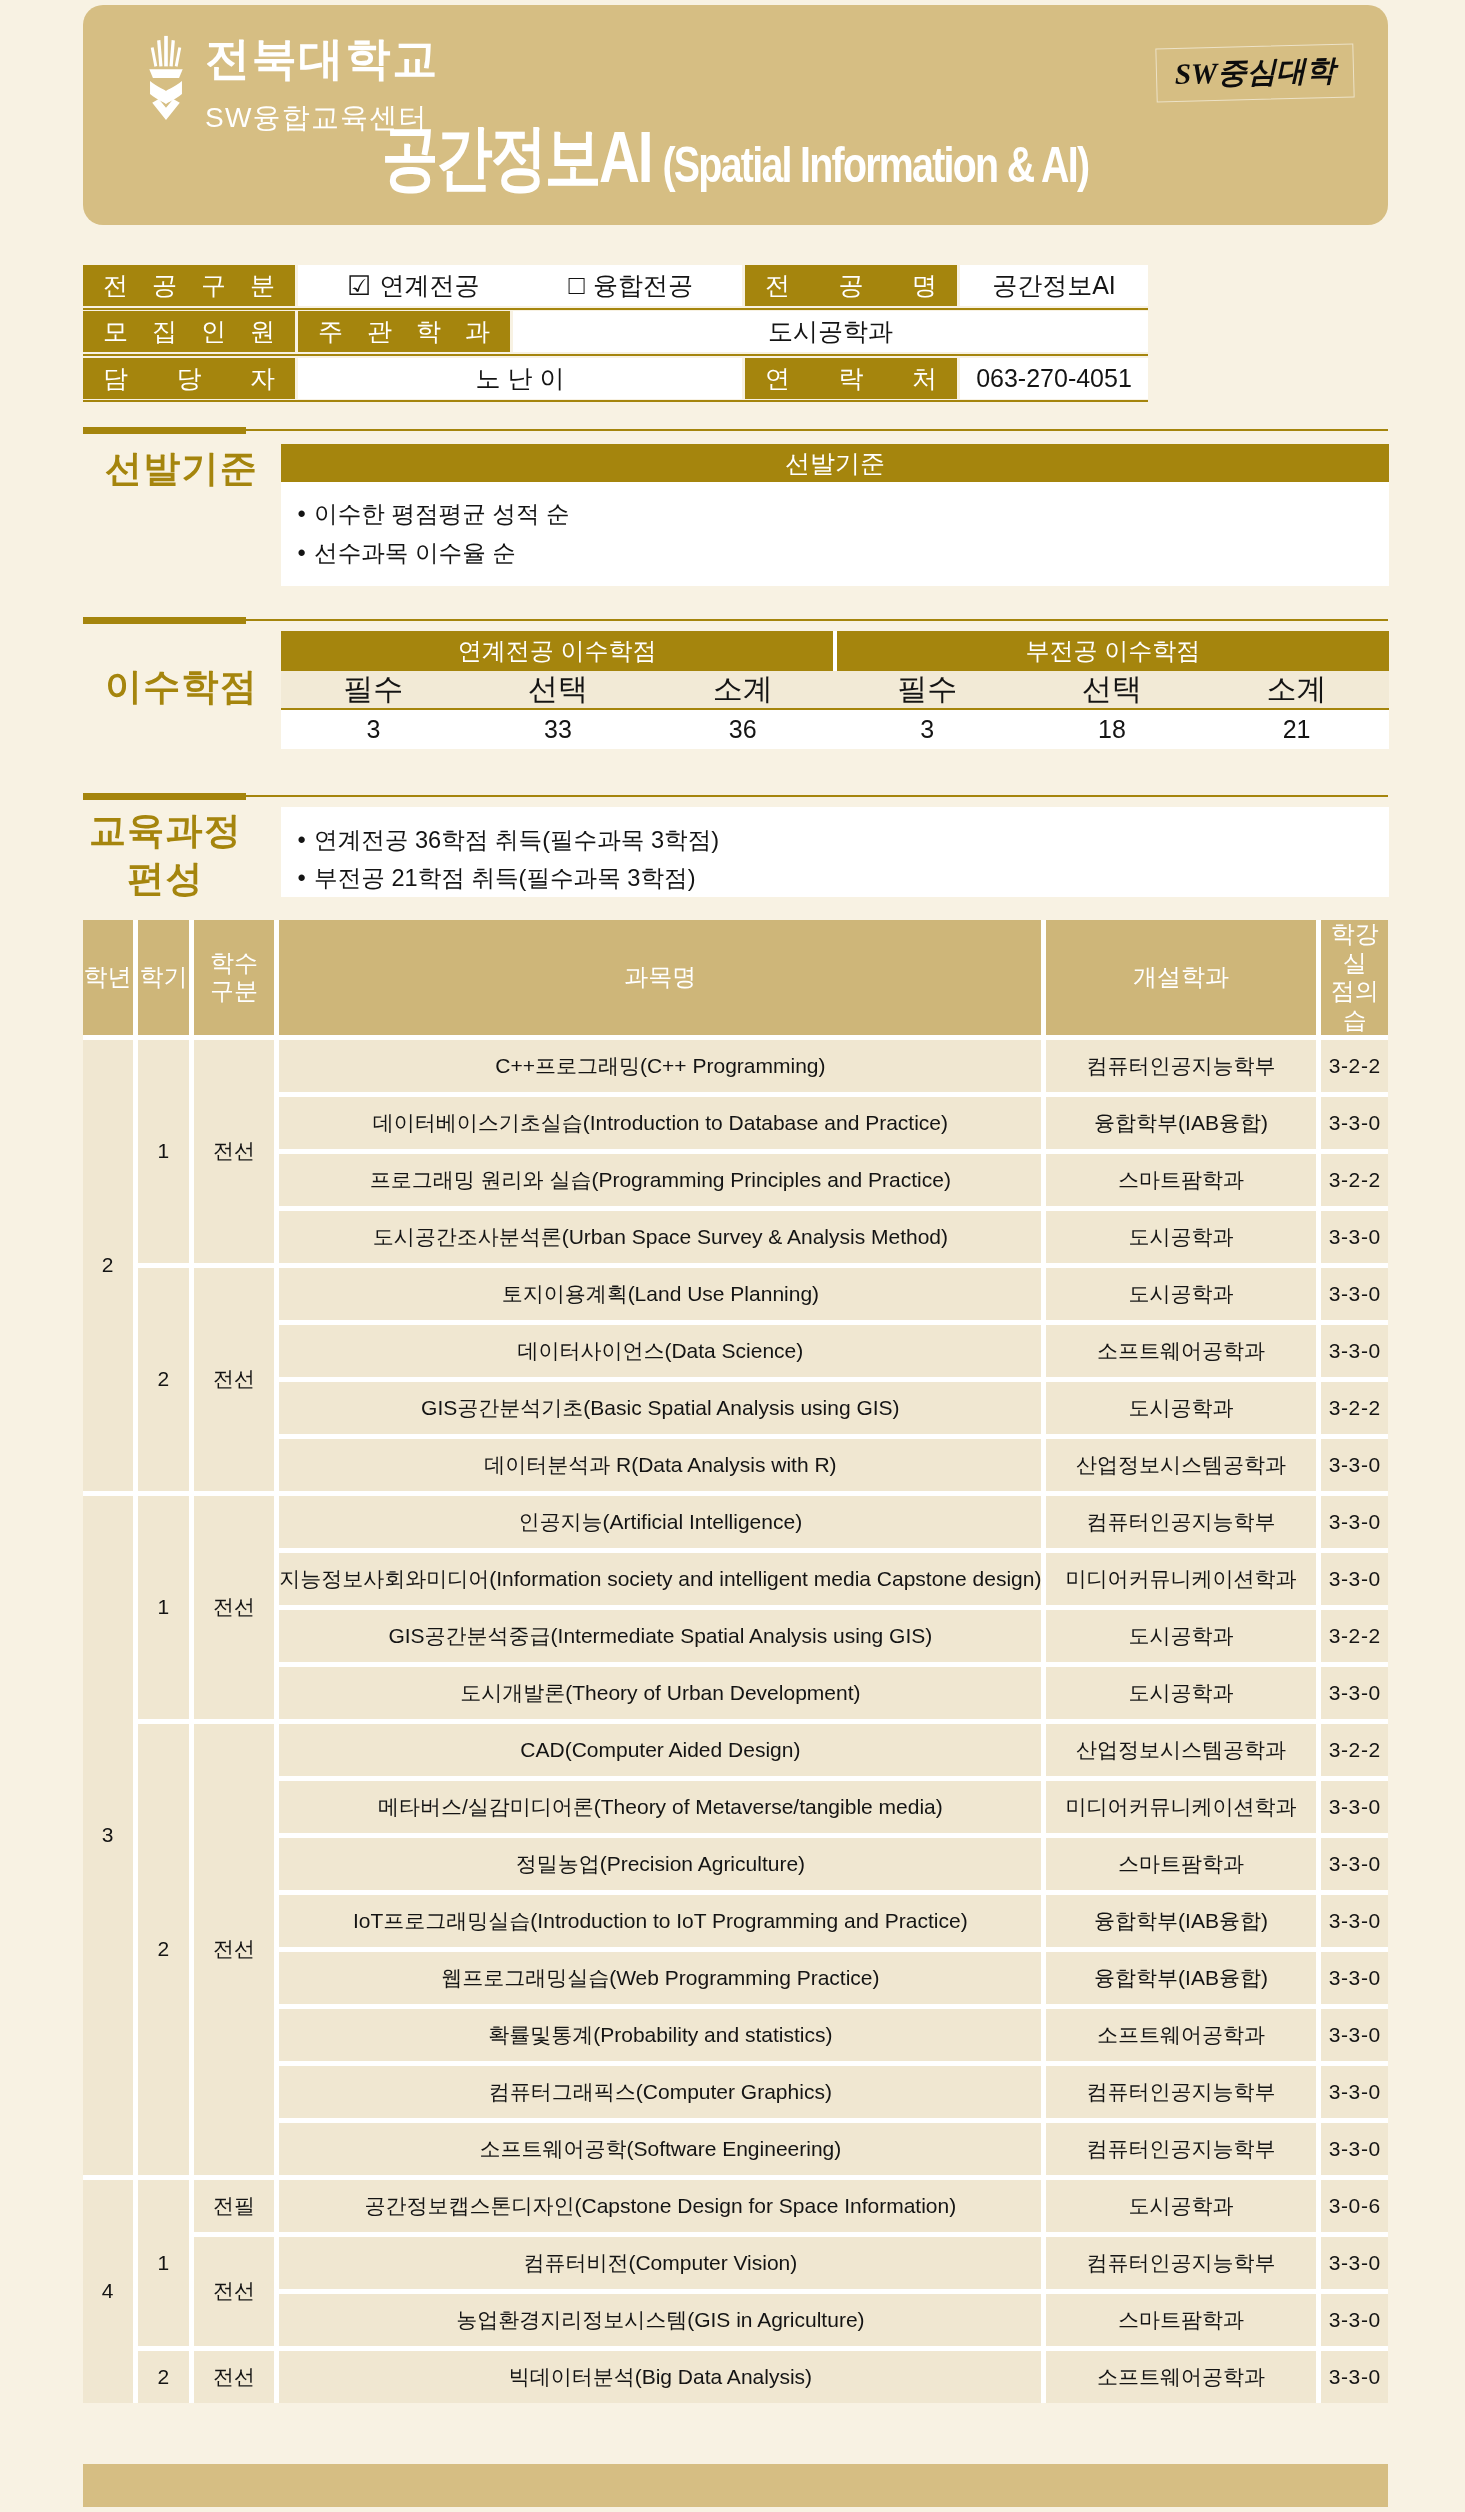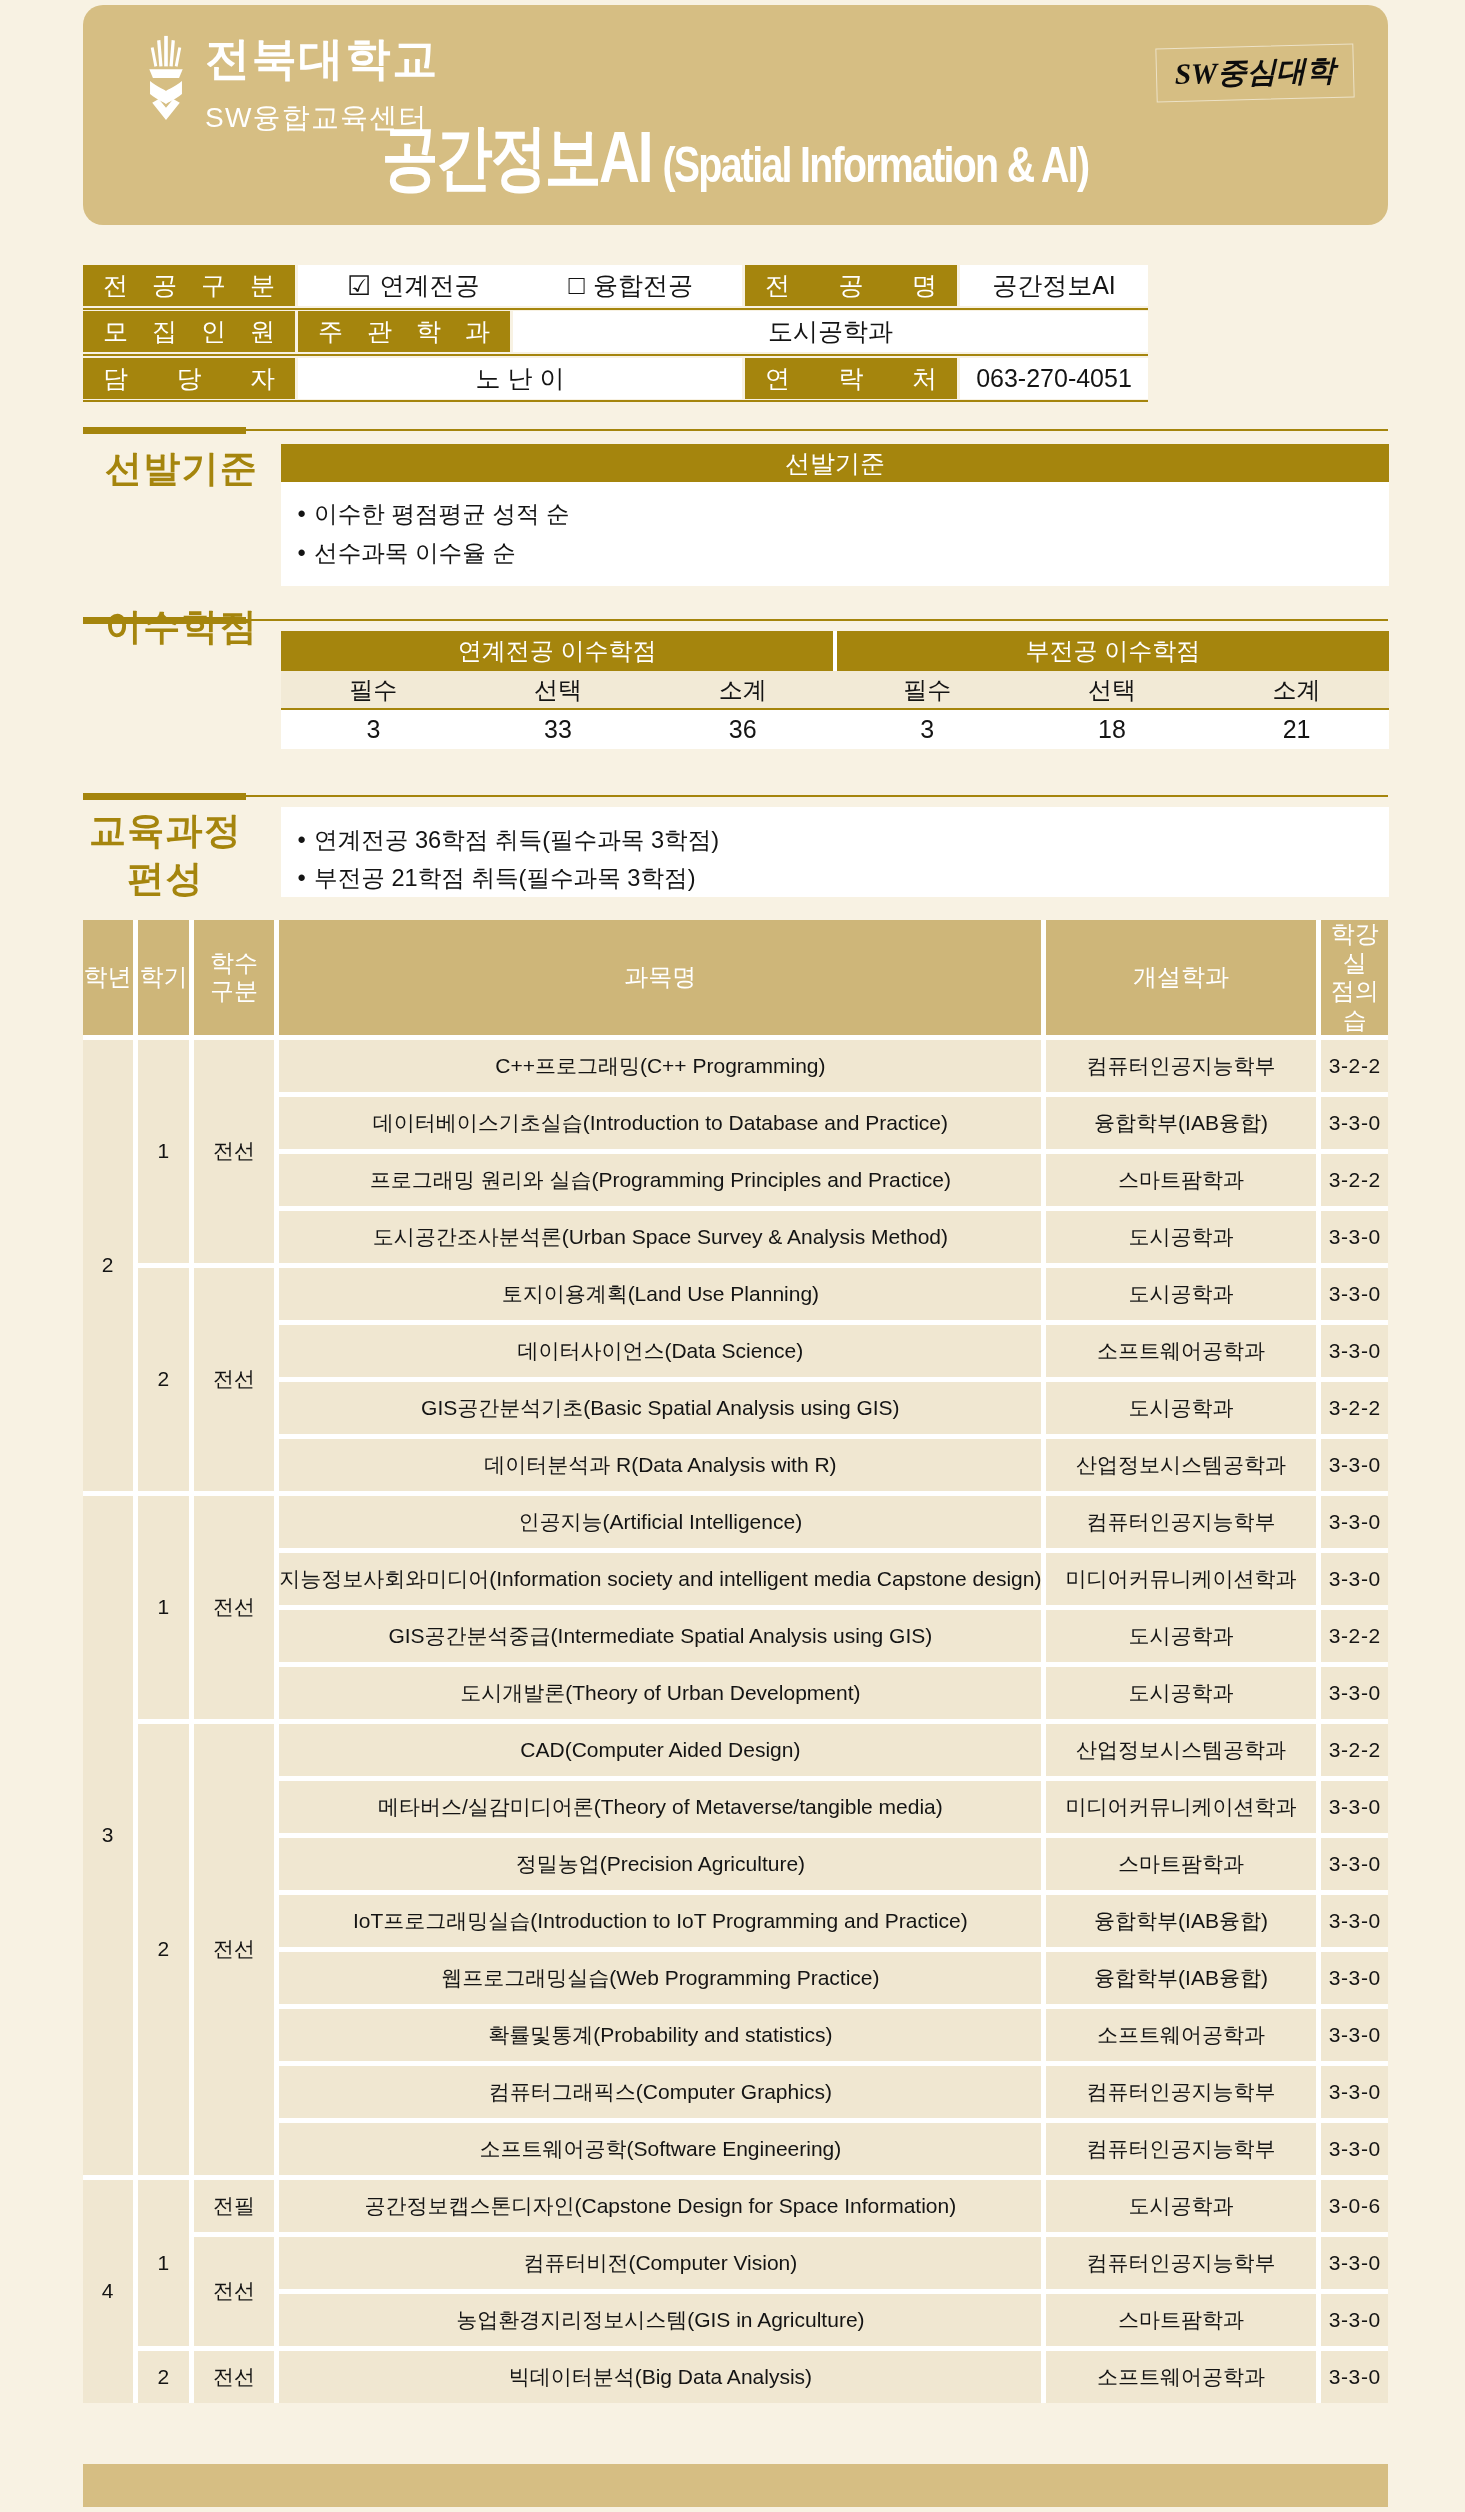--- a/index.html
+++ b/index.html
@@ -50,21 +50,21 @@
   .sel-header{height:38px;background:#A5850D;color:#fff;font-size:25px;display:flex;align-items:center;justify-content:center;}
   .sel-body{background:#fff;min-height:86px;box-sizing:border-box;padding:13px 16.5px;}
   .bullet-line{font-size:23.6px;line-height:39px;display:flex;column-gap:8.3px;}
   .bullet{font-size:23.6px;}
 
   
   .credit-table{left:281px;top:631px;width:1108px;}
   .credit-head{display:flex;column-gap:3.5px;background:#fff;height:40px;}
   .credit-head .cell{flex:1;background:#A5850D;color:#fff;font-size:24px;display:flex;align-items:center;justify-content:center;}
   .credit-sub{display:flex;height:37px;background:#F2EAD6;border-bottom:2.4px solid #A5850D;}
-  .credit-sub .cell{width:16.666%;display:flex;align-items:center;justify-content:center;font-size:24px;font-family:Liberation Serif, serif;}
+  .credit-sub .cell{width:16.666%;display:flex;align-items:center;justify-content:center;font-size:30px;font-family:Liberation Serif, serif;}
   .credit-vals{display:flex;height:39px;background:#fff;}
   .credit-vals .cell{width:16.666%;display:flex;align-items:center;justify-content:center;font-size:25px;}
 
   
   .cur-notes{left:281px;top:807px;width:1108px;height:90px;background:#fff;box-sizing:border-box;padding:14px 16.5px;}
   .cur-notes .bullet-line{line-height:38px;}
 
   
   .course-wrap{left:83px;top:920px;width:1305px;overflow:hidden;}
   table.course{border-collapse:separate;border-spacing:5.9px 5.3px;background:#fff;margin:-5.3px -5.9px;table-layout:fixed;}
@@ -169,21 +169,21 @@
       <span class="bullet">•</span>
       <span>선수과목 이수율 순</span>
     </div>
   </div>
 </div>
 
 <div class="abs deco" style="left:83px;top:617px;">
   <div class="deco-bar"></div>
   <div class="deco-line"></div>
 </div>
-<div class="abs sec-title" style="left:83px;top:603px;">이수학점</div>
+<div class="abs sec-title" style="left:83px;top:663px;">이수학점</div>
 <div class="abs credit-table">
   <div class="credit-head">
     <div class="cell">연계전공 이수학점</div>
     <div class="cell">부전공 이수학점</div>
   </div>
   <div class="credit-sub">
     <div class="cell">필수</div>
     <div class="cell">선택</div>
     <div class="cell">소계</div>
     <div class="cell">필수</div>

